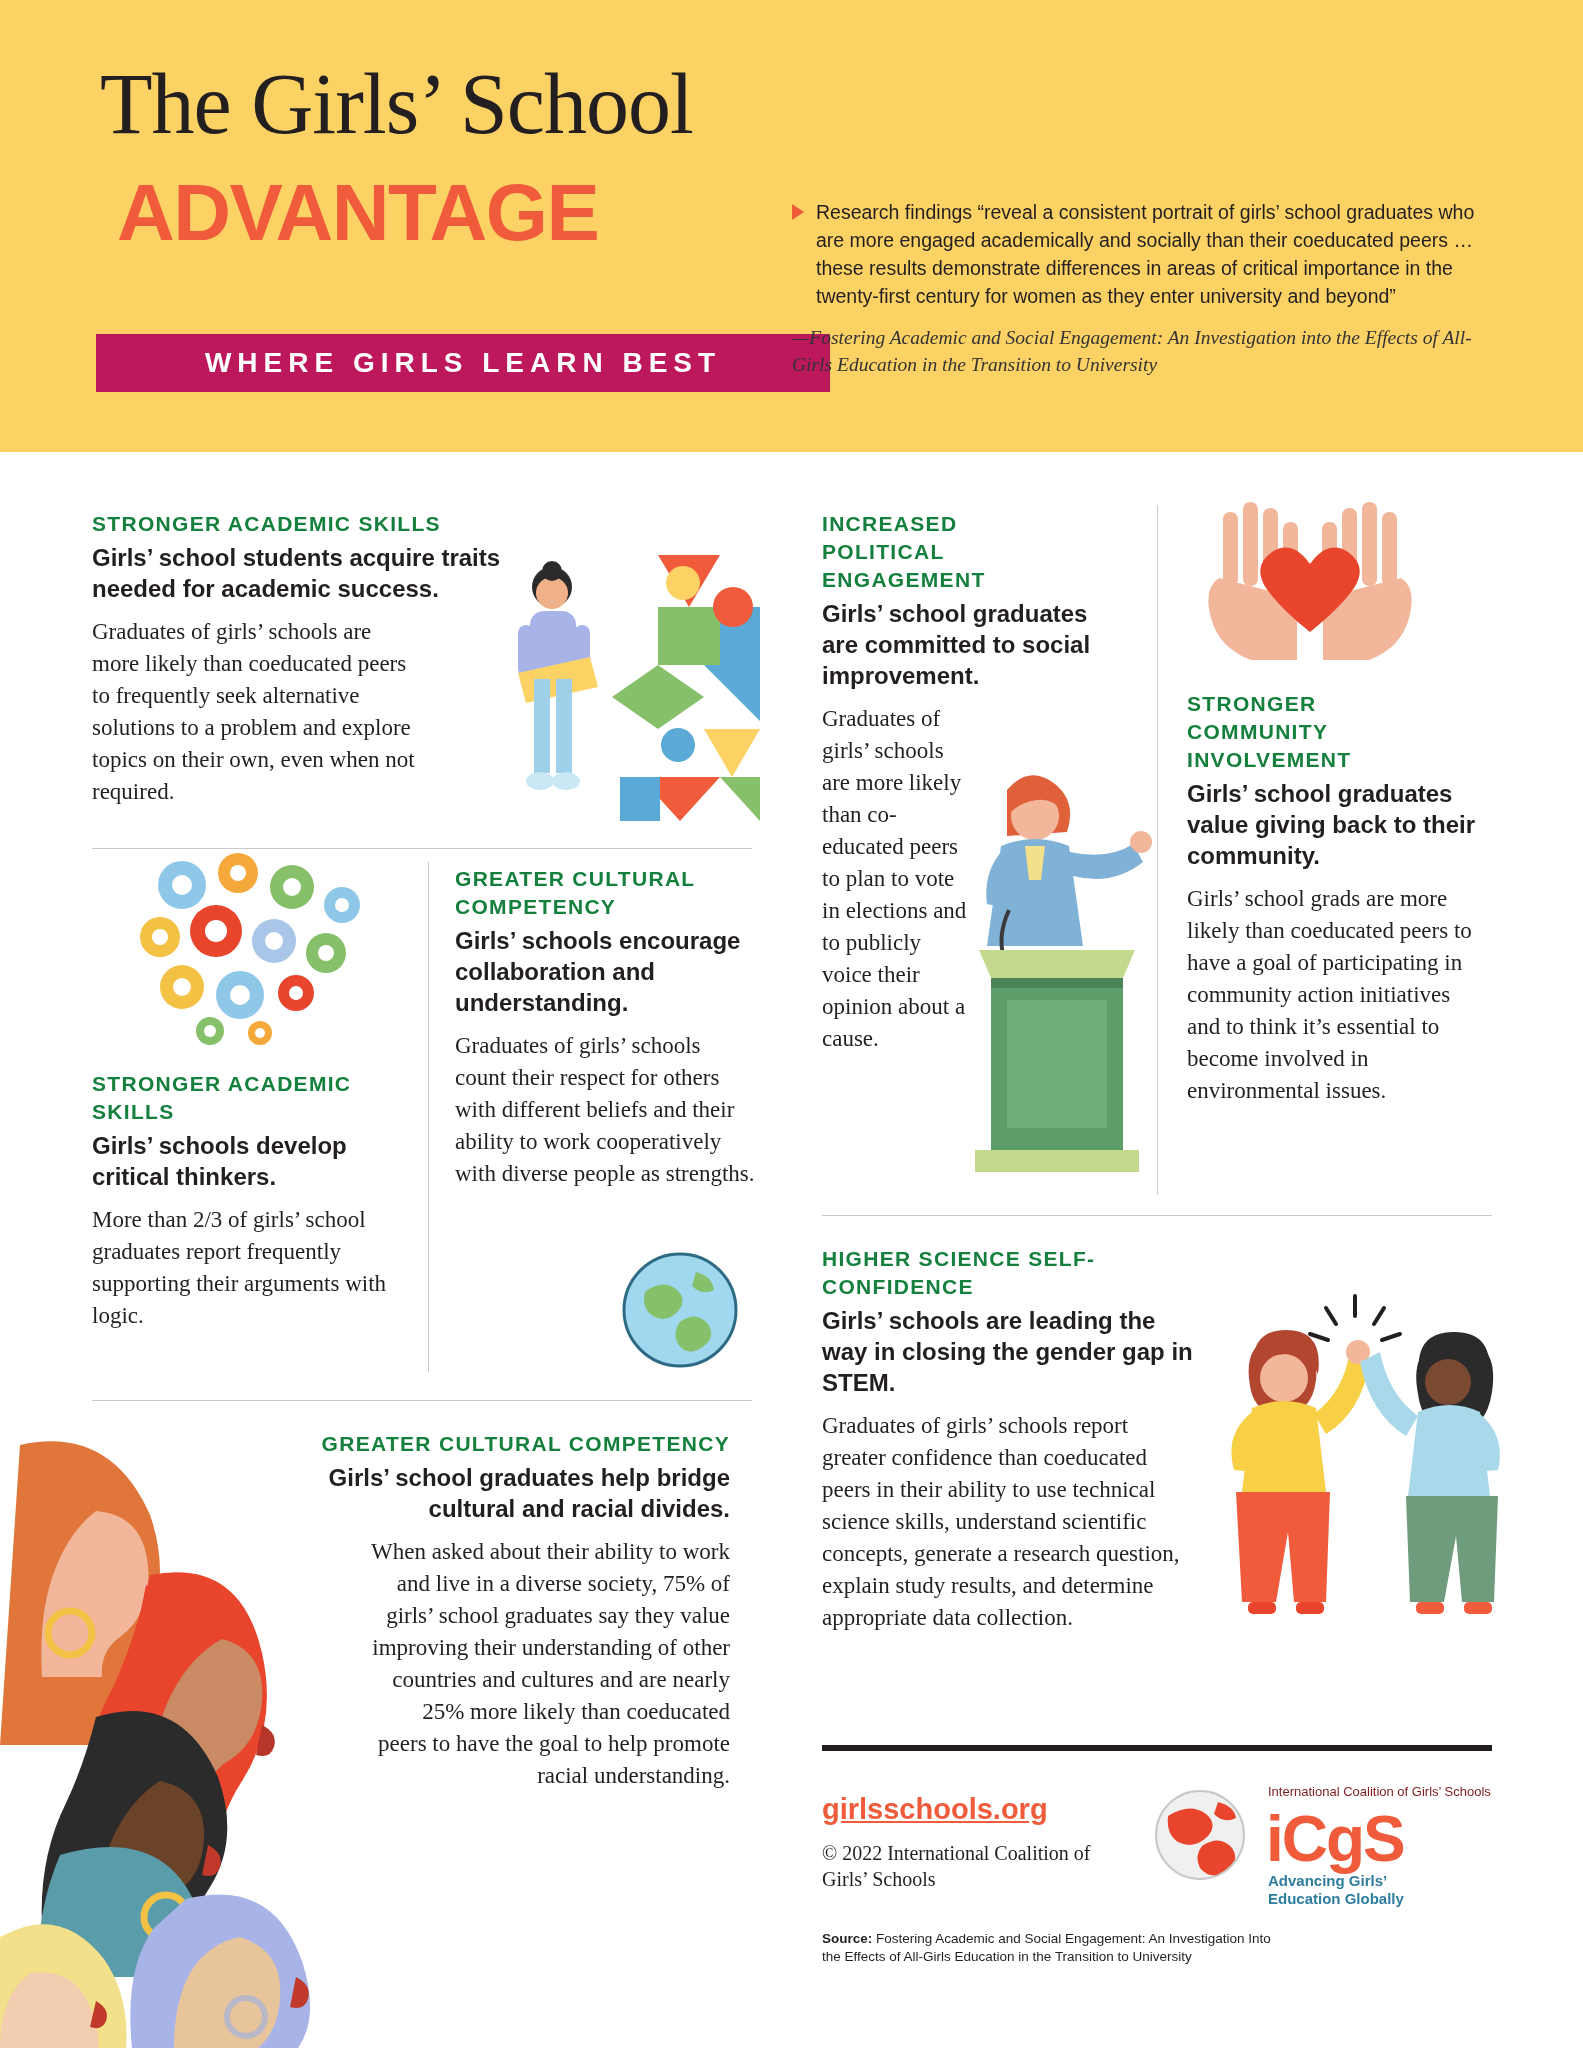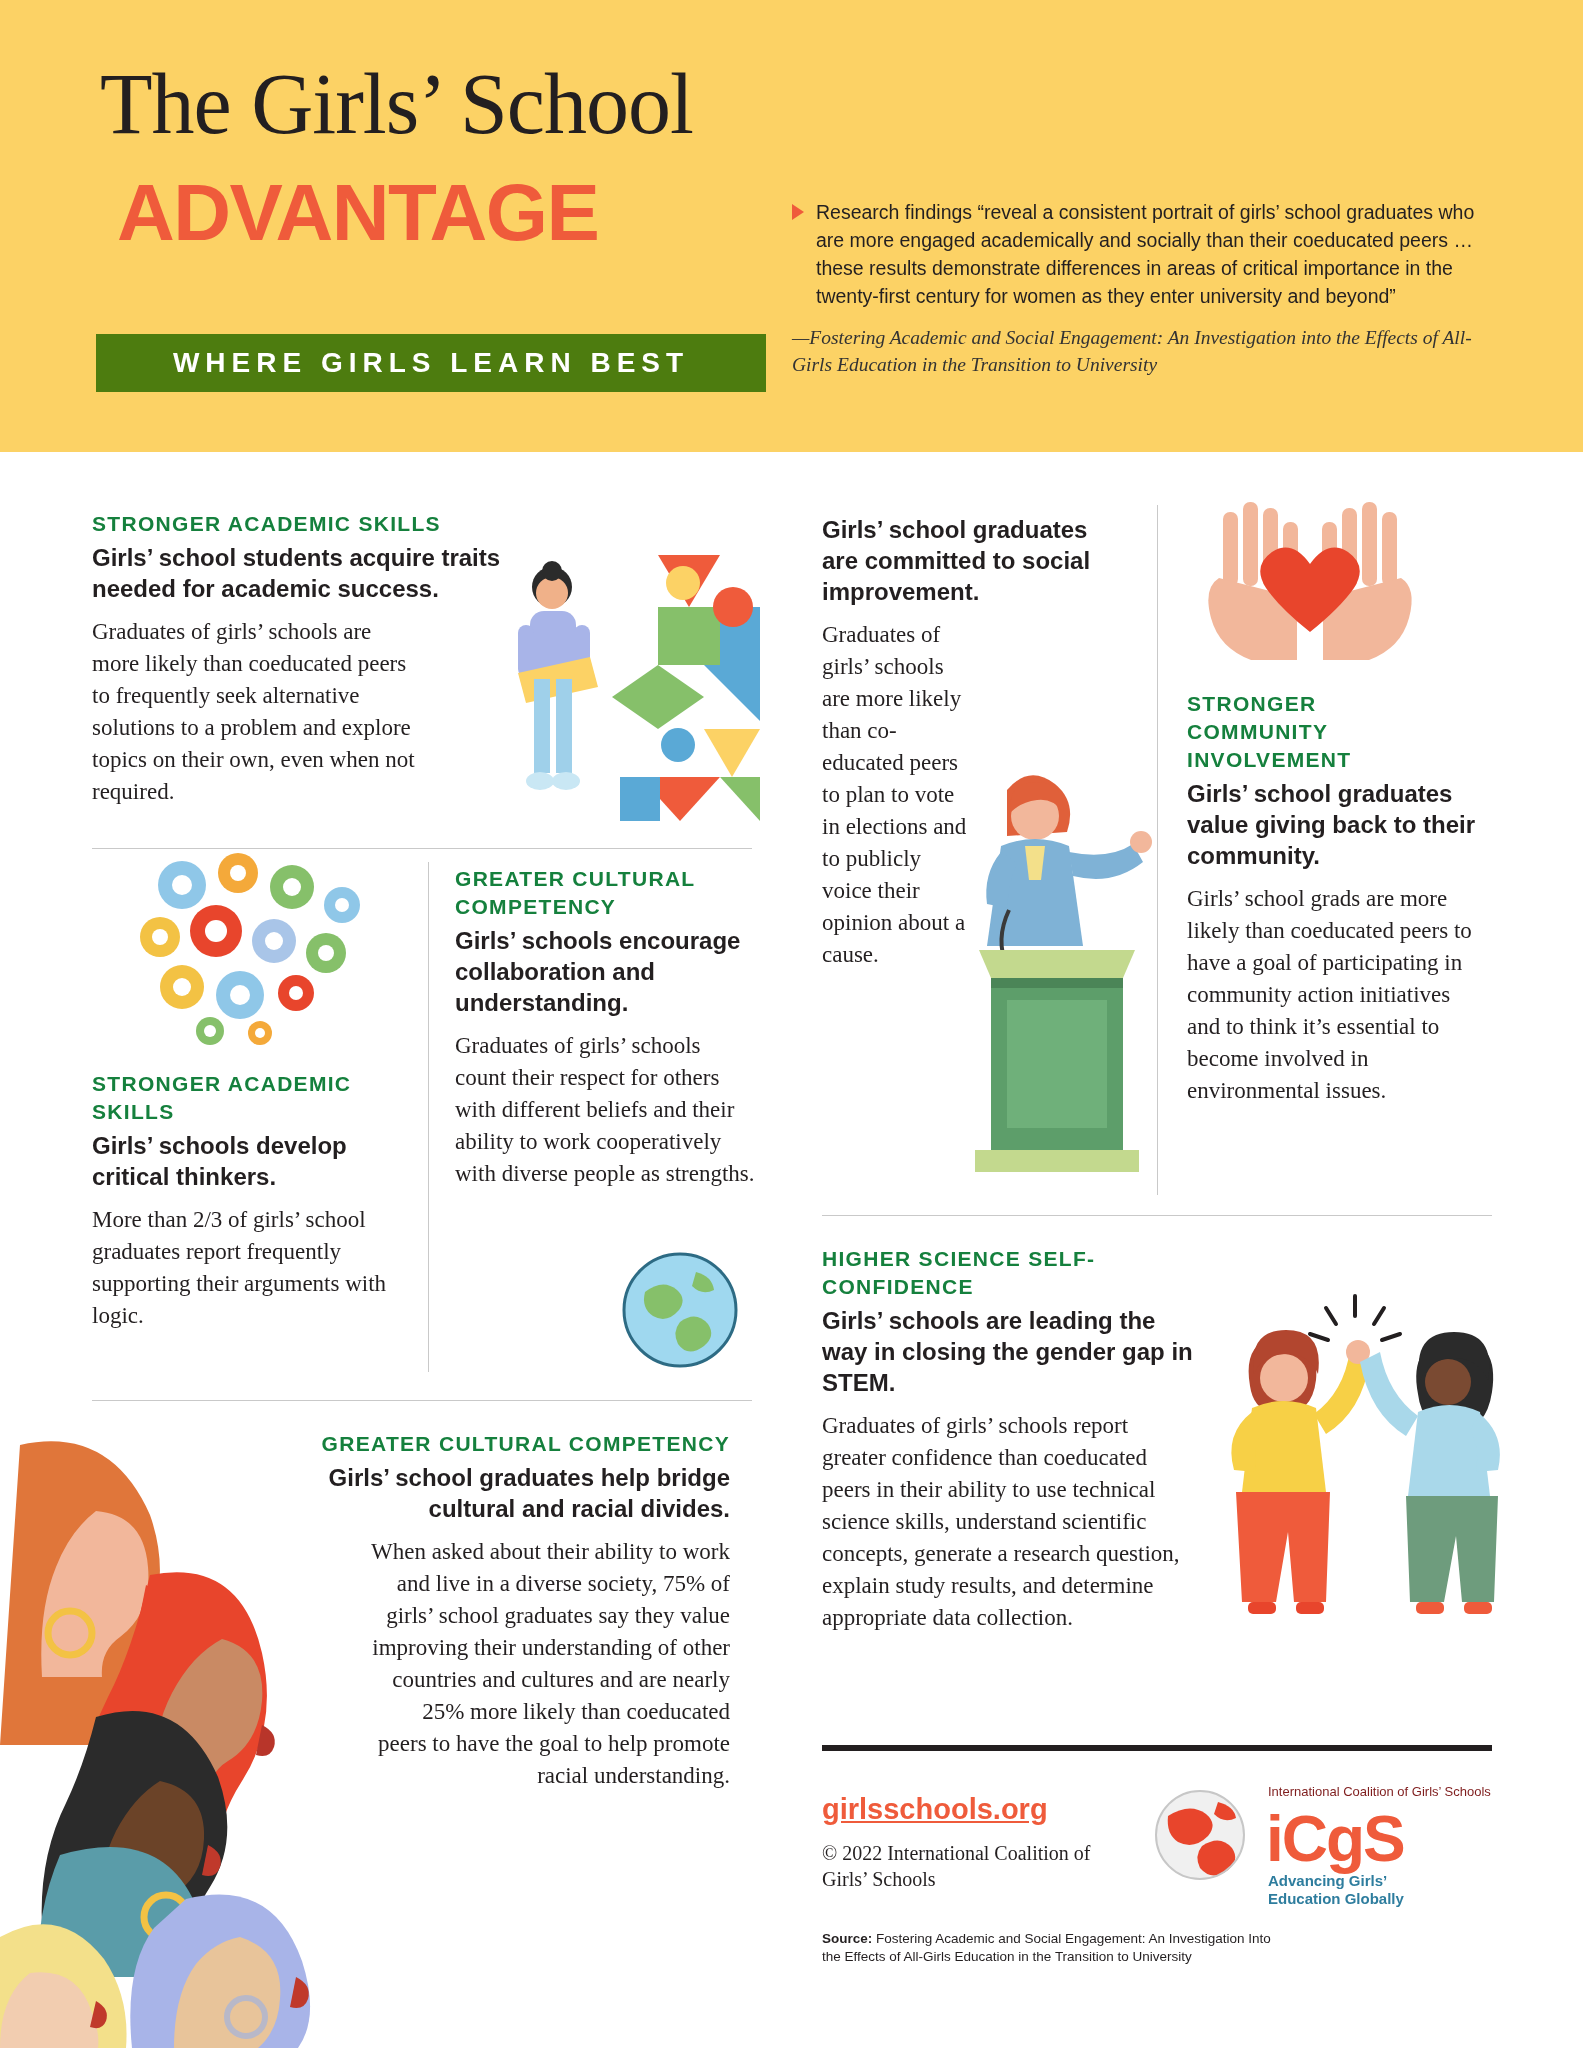--- a/index.html
+++ b/index.html
@@ -39,23 +39,23 @@
     font-family: "Liberation Sans", sans-serif;
     font-weight: bold;
     font-size: 80px;
     line-height: 82px;
     letter-spacing: -1.5px;
     color: #ef5b3b;
   }
   .title-bar {
     position: absolute;
     left: 96px; top: 334px;
-    width: 670px;
+    width: 734px;
     height: 58px;
-    background: #4d7c0f;
+    background: #be185d;
   }
   .title-bar span {
     display: block;
     text-align: center;
     font-size: 28px;
     font-weight: bold;
     letter-spacing: 6px;
     color: #ffffff;
     line-height: 58px;
   }
@@ -409,20 +409,21 @@
     <div class="body">Graduates of girls’ schools count their respect for others with different beliefs and their ability to work cooperatively with diverse people as strengths.</div>
   </div>
 
   <div id="blk-cultural-divides">
     <div class="kicker">GREATER CULTURAL COMPETENCY</div>
     <div class="lede">Girls’ school graduates help bridge cultural and racial divides.</div>
     <div class="body" style="width:360px; margin-left:130px;">When asked about their ability to work and live in a diverse society, 75% of girls’ school graduates say they value improving their understanding of other countries and cultures and are nearly 25% more likely than coeducated peers to have the goal to help promote racial understanding.</div>
   </div>
 
   <div id="blk-political">
+    <div class="kicker" style="max-width:200px;">INCREASED POLITICAL ENGAGEMENT</div>
     <div class="lede">Girls’ school graduates are committed to social improvement.</div>
     <div class="body" style="width:150px;">Graduates of girls’ schools are more likely than co-educated peers to plan to vote in elections and to publicly voice their opinion about a cause.</div>
   </div>
 
   <div id="blk-community">
     <div class="kicker" style="max-width:210px;">STRONGER COMMUNITY INVOLVEMENT</div>
     <div class="lede">Girls’ school graduates value giving back to their community.</div>
     <div class="body">Girls’ school grads are more likely than coeducated peers to have a goal of participating in community action initiatives and to think it’s essential to become involved in environmental issues.</div>
   </div>
 

